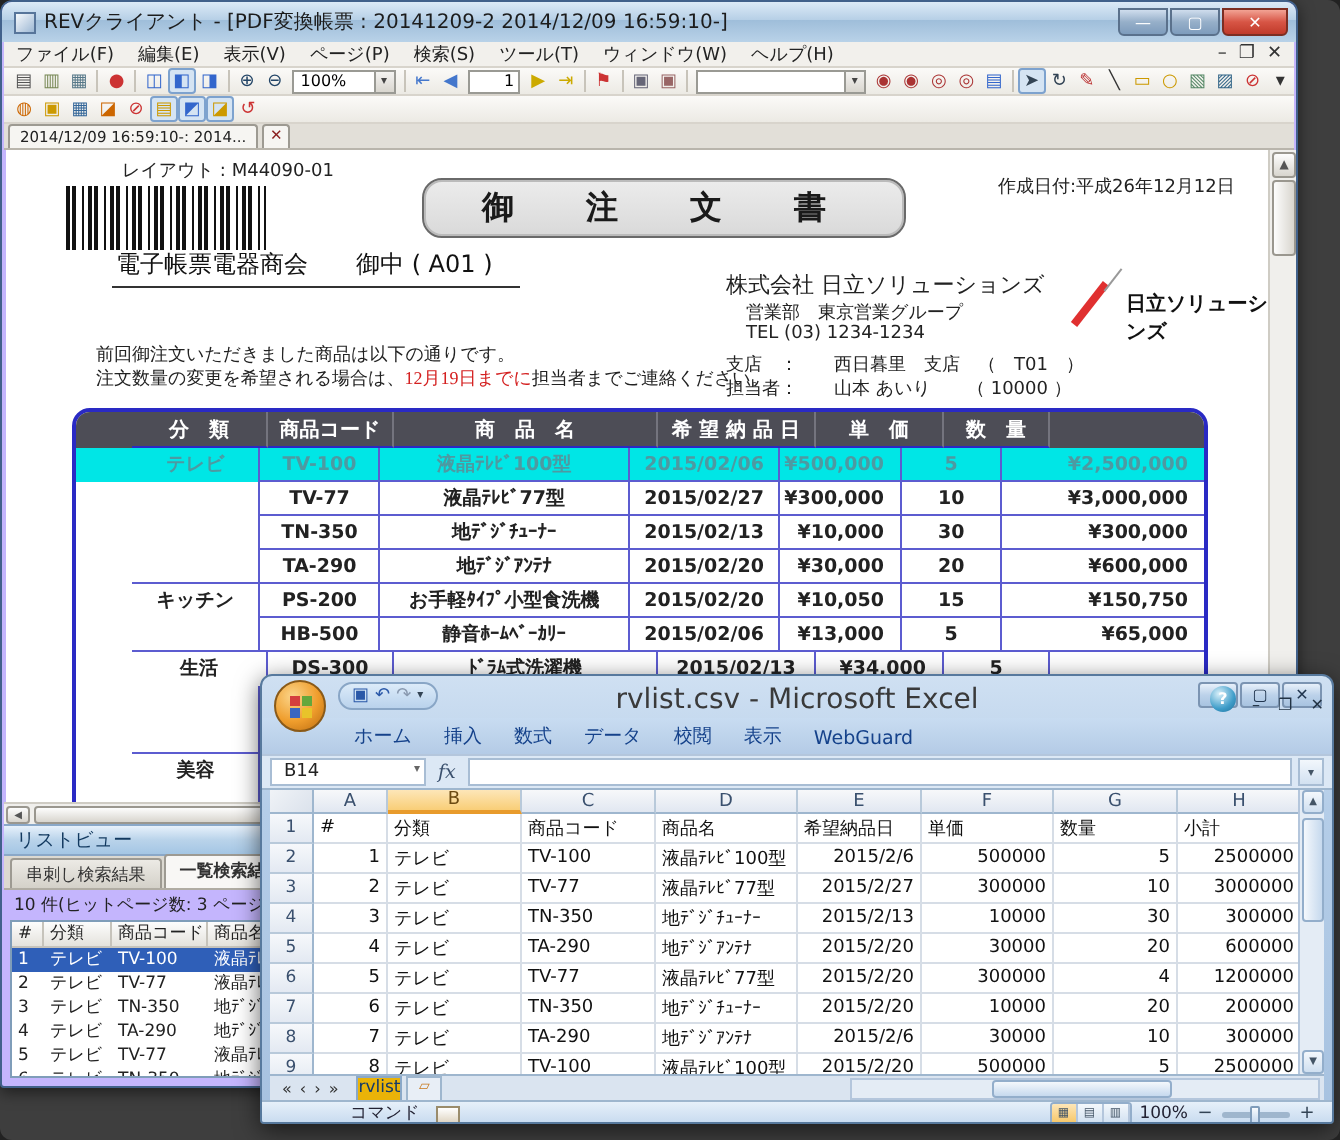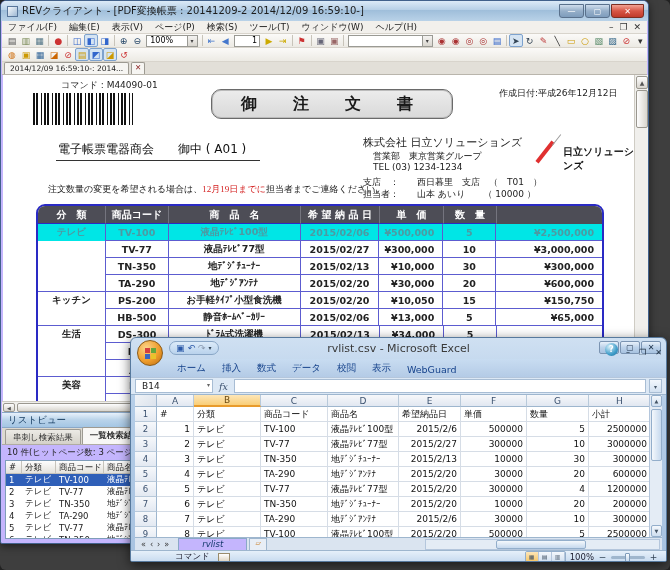--- a/index.html
+++ b/index.html
@@ -37,40 +37,40 @@
 
   
   .rev-doc { position:absolute; left:2px; top:74px; width:645px; height:326px; background:#fff; overflow:hidden; }
   .doc-code { position:absolute; left:58px; top:4px; font-size:9px; color:#222; }
   .barcode { position:absolute; left:30px; top:18px; width:100px; height:32px;
     background:repeating-linear-gradient(90deg,#111 0 2px,#fff 2px 3px,#111 3px 5px,#fff 5px 8px,#111 8px 9px,#fff 9px 11px); }
   .order-title { position:absolute; left:208px; top:14px; width:242px; height:30px; background:linear-gradient(#ececec,#d9d9d9);
     border:1px solid #6a6a6a; border-radius:10px; box-shadow:inset 0 0 0 1px #bbb; text-align:center; line-height:28px;
     font-size:16px; font-weight:bold; letter-spacing:10px; color:#1a1a1a; }
   .doc-created { position:absolute; left:496px; top:12px; font-size:9px; color:#222; }
-  .doc-customer { position:absolute; left:53px; top:66px; font-size:12px; color:#111; border-bottom:1px solid #333; padding:0 14px 2px 2px; }
+  .doc-customer { position:absolute; left:53px; top:49px; font-size:12px; color:#111; border-bottom:1px solid #333; padding:0 14px 2px 2px; }
   .doc-company { position:absolute; left:360px; top:60px; font-size:11px; color:#222; }
   .doc-dept { position:absolute; left:370px; top:75px; font-size:9px; color:#222; }
   .doc-tel { position:absolute; left:370px; top:87px; font-size:9px; color:#222; }
   .logo-slash { position:absolute; left:540px; top:64px; width:4px; height:26px; background:#e03030; transform:rotate(38deg); }
   .logo-slash2 { position:absolute; left:553px; top:58px; width:1px; height:14px; background:#999; transform:rotate(38deg); }
   .doc-logo { position:absolute; left:560px; top:70px; font-size:10px; font-weight:bold; color:#111; }
   .doc-branch { position:absolute; left:360px; top:101px; font-size:9px; color:#222; }
   .doc-person { position:absolute; left:360px; top:113px; font-size:9px; color:#222; }
   .doc-notice1 { position:absolute; left:45px; top:96px; font-size:9px; color:#222; }
   .doc-notice2 { position:absolute; left:45px; top:108px; font-size:9px; color:#222; }
   .red { color:#d42020;font-family:Liberation Serif, serif; }
 
   .doc-table { position:absolute; left:33px; top:129px; width:568px; border:2px solid #2a2ac4; border-radius:9px 9px 0 0; overflow:hidden; background:#fff; }
   .dtr { display:flex; height:17px; }
   .dtr.hdr { height:18px; background:#4d4d56; }
   .dtc { border-right:1px solid #5c5cd0; border-bottom:1px solid #5c5cd0; font-size:9.5px; font-weight:bold; color:#222;
     display:flex; align-items:center; justify-content:center; overflow:hidden; white-space:nowrap; }
   .dtr.hdr .dtc { color:#fff; border-right:1px solid #74747e; border-bottom:1px solid #2a2ac4; font-size:10px; }
-  .dtc.c0{width:68px;} .dtc.c1{width:63px;} .dtc.c2{width:132px;} .dtc.c3{width:79px;} .dtc.c4{width:64px;} .dtc.c5{width:53px;} .dtc.c6{width:106px; border-right:none;}
+  .dtc.c0{width:68px;margin-left:28px;} .dtc.c1{width:63px;} .dtc.c2{width:132px;} .dtc.c3{width:79px;} .dtc.c4{width:64px;} .dtc.c5{width:53px;} .dtc.c6{width:106px; border-right:none;}
   .dtc.num { justify-content:flex-end; padding-right:8px; }
   .dtr.hl { background:#00e6e6; }
   .dtr.hl .dtc { color:#4d9aa2; }
 
   .doc-vscroll { position:absolute; right:0; top:0; width:14px; height:326px; background:#f0efec; border-left:1px solid #cfccc4; }
   .sarrow { position:absolute; left:1px; width:12px; height:13px; background:linear-gradient(#fdfdfd,#d8d5ce); border:1px solid #9a978f; font-size:6px; text-align:center; line-height:12px; color:#555; border-radius:2px; }
   .doc-vthumb { position:absolute; left:1px; top:15px; width:12px; height:38px; background:linear-gradient(90deg,#fdfdfd,#d8d5ce); border:1px solid #9a978f; border-radius:2px; }
   .rev-hscroll { position:absolute; left:1px; right:1px; top:400px; height:11px; background:#f0efec; border-top:1px solid #cfccc4; }
   .harrow { position:absolute; top:1px; width:12px; height:9px; background:linear-gradient(#fdfdfd,#d8d5ce); border:1px solid #9a978f; font-size:5px; text-align:center; line-height:8px; color:#555; border-radius:2px; }
   .hthumb { position:absolute; left:15px; top:1px; width:180px; height:9px; background:linear-gradient(#fdfdfd,#d8d5ce); border:1px solid #9a978f; border-radius:2px; }
@@ -95,21 +95,21 @@
     background:linear-gradient(#cfe0f2,#b4cde8 30%,#a7c2e0); border:1px solid #57799d; border-radius:6px 6px 2px 2px;
     box-shadow:0 3px 12px rgba(0,0,0,.6); overflow:hidden; z-index:10; }
   .xl-titlebar { position:absolute; left:0; top:0; right:0; height:21px; }
   .office-btn { position:absolute; left:6px; top:2px; width:26px; height:26px; border-radius:50%;
     background:radial-gradient(circle at 35% 30%,#fbd58a,#ef9d2c 55%,#b96a10); border:1px solid #8a5a18; z-index:3;
     display:flex; align-items:center; justify-content:center; }
   .obx { display:grid; grid-template-columns:5px 5px; grid-template-rows:5px 5px; gap:1px; }
   .obx i { display:block; } .obx i:nth-child(1){background:#d43f3f;} .obx i:nth-child(2){background:#64a73c;} .obx i:nth-child(3){background:#3a66c0;} .obx i:nth-child(4){background:#e8c32a;}
   .qat { position:absolute; left:38px; top:3px; display:flex; align-items:center; gap:3px; background:linear-gradient(#dcebf9,#b9d2ec); border:1px solid #89a6c6; border-radius:8px; height:14px; padding:0 6px; }
   .qat span { font-size:9px; line-height:12px; }
-  .xl-title-text { position:absolute; left:0; right:0; top:4px; text-align:center; font-size:11px; color:#3a3a3a; }
+  .xl-title-text { position:absolute; left:0; right:0; top:4px; text-align:center; font-size:14px; color:#3a3a3a; }
   .xl-controls { position:absolute; right:5px; top:3px; display:flex; gap:1px; }
   .xlb { width:20px; height:13px; font-size:8px; line-height:12px; text-align:center; color:#20354e;
     background:linear-gradient(#e7f0fa,#bcd2ea 50%,#a8c3e0); border:1px solid #7b94b2; border-radius:2px; }
   .xl-ribbontabs { position:absolute; left:0; right:0; top:21px; height:18px; background:linear-gradient(#c8dcf1,#b4cbe6); display:flex; align-items:flex-end; padding-left:38px; }
   .rtab { font-size:9.5px; color:#15428b; padding:2px 8px; white-space:nowrap; }
   .ribbon-right { position:absolute; right:4px; top:2px; display:flex; align-items:center; gap:4px; }
   .help-btn { width:13px; height:13px; border-radius:50%; background:radial-gradient(circle at 35% 30%,#d9f0fa,#3f9dc9 60%,#1d6f9b); color:#fff; font-size:8px; font-weight:bold; text-align:center; line-height:13px; }
   .mdi2 span { font-size:8px; color:#234; margin-left:4px; }
   .xl-formulabar { position:absolute; left:0; right:0; top:39px; height:18px; background:#dce8f5; border-top:1px solid #b4c6dc; border-bottom:1px solid #9eb6ce; display:flex; align-items:center; padding:0 4px; }
   .namebox { width:78px; height:14px; background:#fff; border:1px solid #a8bdd4; font-size:9px; color:#222; padding:1px 2px 0 6px; display:flex; }
@@ -124,21 +124,21 @@
   .xg-cell.rh { justify-content:center; background:linear-gradient(#f6f8fb,#e3e9f2); border-right:1px solid #9eb6ce; border-bottom:1px solid #b8c9da; color:#3a506e; font-size:8.5px; }
   .xg-cell.ch { justify-content:center; background:linear-gradient(#f7f8fa,#e1e7f1); border-right:1px solid #b8c9da; border-bottom:1px solid #9eb6ce; color:#3a506e; }
   .xg-cell.ch.selcol { background:linear-gradient(#fde6b8,#f9ce77); border-bottom:2px solid #e89b2c; color:#6b4a12; }
   .xg-cell.corner { background:linear-gradient(135deg,#f0f3f7,#dbe2ec); border-right:1px solid #9eb6ce; border-bottom:1px solid #9eb6ce; }
   .xg-cell.ar { justify-content:flex-end; }
   .xl-vscroll { position:absolute; right:4px; top:57px; width:13px; height:142px; background:#e4ecf5; border-left:1px solid #b4c6dc; }
   .xvbtn { position:absolute; left:1px; width:11px; height:12px; background:linear-gradient(#f4f8fc,#cfdff0); border:1px solid #93aecb; border-radius:2px; font-size:5px; text-align:center; line-height:11px; color:#456; }
   .xvthumb { position:absolute; left:1px; top:14px; width:11px; height:52px; background:linear-gradient(90deg,#f4f8fc,#c6d9ee); border:1px solid #93aecb; border-radius:2px; }
   .xl-sheetrow { position:absolute; left:4px; right:4px; top:199px; height:13px; background:#dae4f0; border-top:1px solid #9eb6ce; display:flex; align-items:center; }
   .snav { font-size:8px; color:#333; padding:0 4px; }
-  .sheet-tab { height:12px; background:#c4b5fd; border:1px solid #8aa8c8; border-bottom:none; font-size:8.5px; color:#13396b; padding:0 23px; margin-left:3px; font-style:italic; }
+  .sheet-tab { height:12px; background:#eab308; border:1px solid #8aa8c8; border-bottom:none; font-size:8.5px; color:#13396b; padding:0 0; margin-left:3px; }
   .sheet-ins { height:12px; width:18px; background:#e8eef6; border:1px solid #9eb6ce; border-bottom:none; margin-left:2px; font-size:7px; text-align:center; color:#c87a1e; }
   .xl-hscroll { margin-left:auto; width:235px; height:11px; background:#e4ecf5; border:1px solid #b4c6dc; position:relative; margin-right:2px; }
   .xhthumb { position:absolute; left:70px; top:0; width:90px; height:9px; background:linear-gradient(#f4f8fc,#c6d9ee); border:1px solid #93aecb; border-radius:2px; }
   .xl-statusbar { position:absolute; left:0; right:0; top:212px; height:13px; background:linear-gradient(#e6f0fa,#c4d8ee); border-top:1px solid #9eb6ce; display:flex; align-items:center; padding:0 8px; }
   .xl-status-left { font-size:8.5px; color:#223;margin-left:36px; }
   .rec-icon { width:12px; height:9px; background:linear-gradient(#fff,#e0d6c4); border:1px solid #9a8c6c; margin-left:8px; }
   .xl-status-right { margin-left:auto; display:flex; align-items:center; gap:4px; }
   .viewbtns { display:flex; border:1px solid #93aecb; border-radius:2px; overflow:hidden; }
   .vb { width:13px; height:10px; font-size:6px; text-align:center; line-height:9px; color:#456; background:linear-gradient(#f4f8fc,#cfdff0); border-right:1px solid #b4c6dc; }
   .vb.on { background:linear-gradient(#fde6b8,#f6c563); }
@@ -239,33 +239,34 @@
         <span class="tbtn pressed" style="color: rgb(51, 102, 204);">◩</span>
         <span class="tbtn pressed" style="color: rgb(204, 153, 0);">◪</span>
         <span class="tbtn" style="color: rgb(204, 51, 51);">↺</span>
       </div>
     <div class="rev-tabbar">
       <span class="doc-tab">2014/12/09 16:59:10-: 2014...</span>
       <span class="doc-tab-close">✕</span>
     </div>
 
     <div class="rev-doc">
-      <div class="doc-code"><span>コマンド :</span> <span>M44090-01</span></div>
+      <div class="doc-code"><span>レイアウト :</span> <span>M44090-01</span></div>
       <div class="barcode"></div>
       <div class="order-title">御　注　文　書</div>
       <div class="doc-created">作成日付:平成26年12月12日</div>
       <div class="doc-customer">電子帳票電器商会　　御中 (  A01   )</div>
       <div class="doc-company">株式会社 日立ソリューションズ</div>
       <div class="doc-dept">営業部　東京営業グループ</div>
       <div class="doc-tel">TEL (03) 1234-1234</div>
       <div class="logo-slash"></div>
       <div class="logo-slash2"></div>
       <div class="doc-logo">日立ソリューションズ</div>
       <div class="doc-branch">支店　：　　西日暮里　支店　（　T01　）</div>
       <div class="doc-person">担当者：　　山本 あいり　　（ 10000 ）</div>
+      <div class="doc-notice1">前回御注文いただきました商品は以下の通りです。</div>
       <div class="doc-notice2"><span>注文数量の変更を希望される場合は、</span><span class="red">12月19日までに</span><span>担当者までご連絡ください。</span></div>
       <div class="doc-table" id="docTable">
           <div class="dtr hdr">
             <span class="dtc c0">分　類</span>
             <span class="dtc c1">商品コード</span>
             <span class="dtc c2">商　品　名</span>
             <span class="dtc c3">希 望 納 品 日</span>
             <span class="dtc c4">単　価</span>
             <span class="dtc c5">数　量</span>
           </div>

